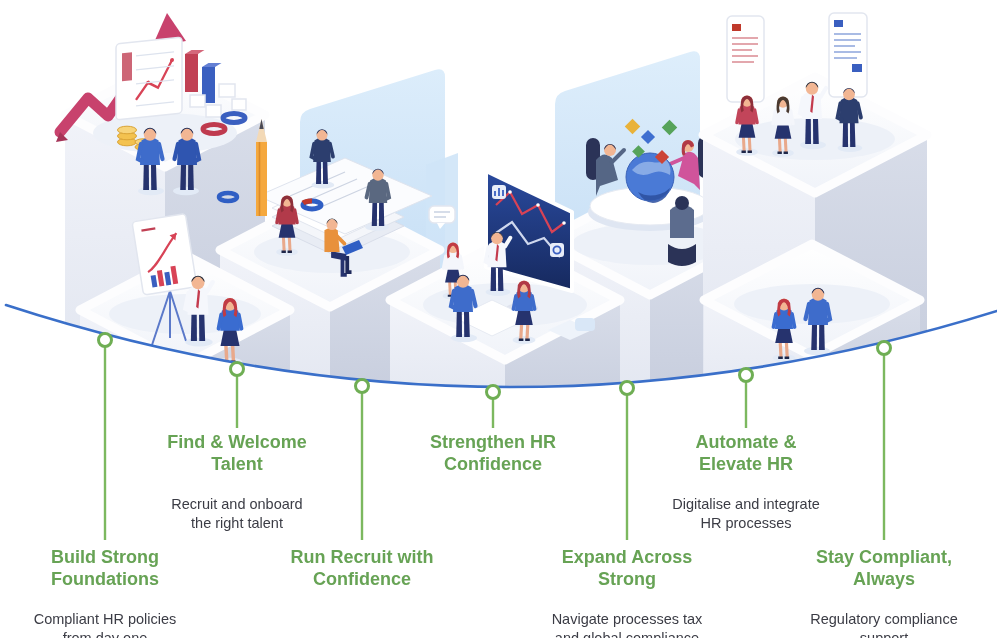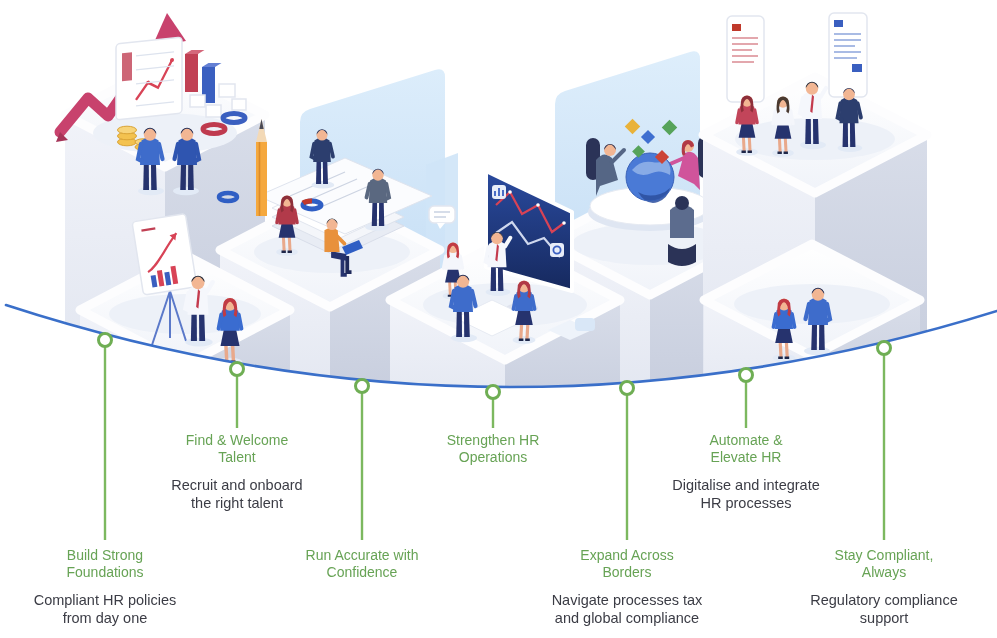--- a/index.html
+++ b/index.html
@@ -1,21 +1,21 @@
 <!DOCTYPE html>
 <html style="--green_title: #67A355; --green_line: #7CB85F; --green_dot: #6FAE54; --curve_blue: #3A6FC9; --subtitle_dark: #3B3C45; --arrow_pink: #C8426D; --panel_blue: #D7E9F9; --screen_navy: #1C3370; --suit_blue: #3E6CCB; --coin_gold: #F3C24F; --accent_red: #C0392B; --shirt_orange: #E8913C;"><head>
 <meta charset="utf-8">
 <style>
   html,body{margin:0;padding:0;background:#fff;}
   .stage{position:relative;width:997px;height:638px;background:#fff;overflow:hidden;
          font-family:"Liberation Sans",sans-serif;}
   .stage svg{position:absolute;left:0;top:0;}
   .milestone{position:absolute;transform:translateX(-50%);width:216px;text-align:center;}
-  .m-title{font-weight:normal;font-size:14px;line-height:1.2;color:var(--green_title,#67A355);white-space:pre-line;}
-  .m-sub{font-size:14.5px;line-height:1.28;color:var(--subtitle_dark,#3B3C45);margin-top:10px;white-space:pre-line;}
+  .m-title{font-weight:bold;font-size:18px;line-height:1.2;color:var(--green_title,#67A355);white-space:pre-line;}
+  .m-sub{font-size:14.5px;line-height:1.28;color:var(--subtitle_dark,#3B3C45);margin-top:20px;white-space:pre-line;}
   
   .pt{fill:url(#gTop);stroke:#FDFDFE;stroke-width:9;stroke-linejoin:round;}
   .pl{fill:url(#gLeft);} .pr{fill:url(#gRight);}
   .panel{fill:url(#gPanel);}
   .surf{fill:#EDF1F8;}
   .curve{fill:none;stroke:var(--curve_blue,#3A6FC9);stroke-width:2.6;stroke-linecap:round;}
   .vline{stroke:var(--green_line,#7CB85F);stroke-width:2.4;}
   .dot{fill:#fff;stroke:var(--green_dot,#6FAE54);stroke-width:3;}
   .whitebox{fill:#fff;stroke:#E2E6EF;stroke-width:1.5;}
 </style>
@@ -346,30 +346,30 @@
   <div class="m-sub">Compliant HR policies
 from day one</div>
 </div>
 <div class="milestone" style="left:237px;top:432px">
   <div class="m-title">Find &amp; Welcome
 Talent</div>
   <div class="m-sub">Recruit and onboard
 the right talent</div>
 </div>
 <div class="milestone" style="left:362px;top:547px">
-  <div class="m-title">Run Accurate with
+  <div class="m-title">Run Recruit with
 Confidence</div>
 </div>
 <div class="milestone" style="left:493px;top:432px">
   <div class="m-title">Strengthen HR
-Operations</div>
+Confidence</div>
 </div>
 <div class="milestone" style="left:627px;top:547px">
   <div class="m-title">Expand Across
-Borders</div>
+Strong</div>
   <div class="m-sub">Navigate processes tax
 and global compliance</div>
 </div>
 <div class="milestone" style="left:884px;top:547px">
   <div class="m-title">Stay Compliant,
 Always</div>
   <div class="m-sub">Regulatory compliance
 support</div>
 </div>
 <div class="milestone" style="left:746px;top:432px">

